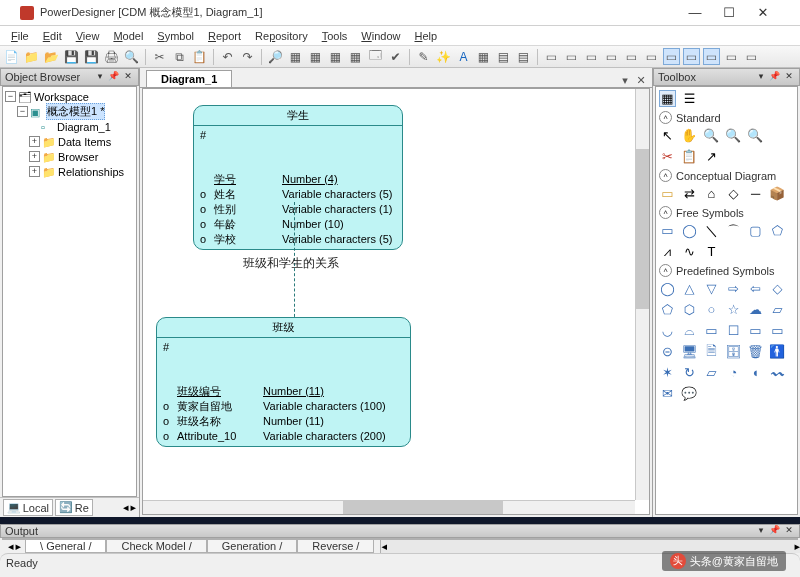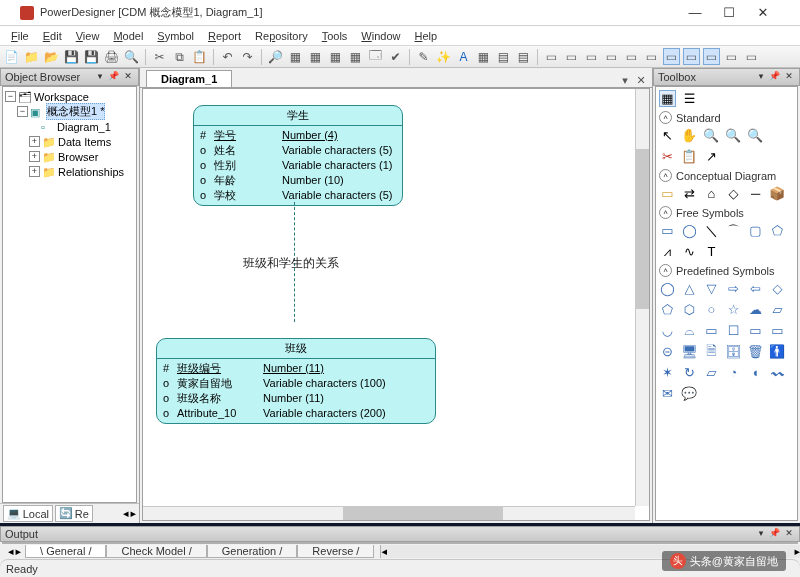--- a/index.html
+++ b/index.html
@@ -51,40 +51,40 @@
 .vscroll { position: absolute; top: 0; right: 0; bottom: 14px; width: 14px; background: #f0f0f0; border-left: 1px solid #c8c8c8; }
 .hscroll .thumb { width: 160px; height: 100%; background: #c8c8c8; margin-left: 200px; }
 .vscroll .thumb { height: 160px; width: 100%; background: #c8c8c8; margin-top: 60px; }
 
 .entity { position: absolute; background: #bff4f4; border: 1px solid #2a8a8a; border-radius: 10px; font-family: "SimSun", monospace; font-size: 12px; }
 .entity .ent-title { text-align: center; padding: 2px 0; border-bottom: 1px solid #2a8a8a; font-weight: normal; }
 .entity .ent-body { padding: 2px 6px; }
 .entity .attr-row { display: flex; white-space: nowrap; line-height: 15px; }
 .entity .am { width: 14px; }
 .entity .an { width: 68px; }
-.entity .an.pk, .entity .at.pk { text-decoration: underline; }
+.entity .an.pk, .entity .at.pk { text-decoration: underline; margin-top: 44px; }
 .rel-line { position: absolute; border-left: 1px dashed #2a7a7a; }
 .rel-label { position: absolute; font-family: "SimSun", serif; font-size: 12px; color: #222; }
 
 .toolbox { width: 148px; border-left: 1px solid #a0a0a0; }
 .toolbox .tbx-inner { flex: 1; background: #fff; border: 1px solid #a0a0a0; margin: 0 2px 2px 2px; overflow-y: auto; padding: 3px; }
 .tbx-row { display: flex; gap: 5px; margin-bottom: 4px; }
 .tbx-row .tbi { width: 17px; height: 17px; display: flex; align-items: center; justify-content: center; border: 1px solid transparent; font-size: 13px; }
 .tbx-row .tbi.sel { border-color: #7da9d8; background: #e0ecfa; }
 .tbx-section { display: flex; align-items: center; margin: 3px 0; color: #333; }
 .tbx-section .chev { width: 13px; height: 13px; border: 1px solid #888; border-radius: 50%; text-align: center; line-height: 11px; font-size: 8px; margin-right: 4px; }
 
-.output { height: 36px; border-top: 3px solid #0f172a; display: flex; flex-direction: column; }
+.output { height: 36px; border-top: 7px solid #0f172a; display: flex; flex-direction: column; }
 .output .out-body { flex: 1; background: #fff; border: 1px solid #b0b0b0; margin: 0 2px; }
 .output .out-tabs { height: 17px; display: flex; align-items: center; padding-left: 8px; gap: 0; font-size: 10px; }
 .output .otab { padding: 0 14px; border: 1px solid #b0b0b0; border-top: none; background: #f4f4f4; color: #333; }
 .output .otab.first { background: #fff; }
 .out-right { flex: 1; background: #e8e8e8; border-left: 1px solid #b0b0b0; }
 
-.statusbar { height: 18px; background: #f0f0f0; border-top: 1px solid #c8c8c8; padding: 0 6px; line-height: 18px; color: #333; font-size: 10px; border-radius: 8px; }
+.statusbar { height: 24px; background: #f0f0f0; border-top: 1px solid #c8c8c8; padding: 0 6px; line-height: 18px; color: #333; font-size: 10px; border-radius: 8px; }
 
 .watermark { position: absolute; bottom: 6px; right: 14px; color: #fff; font-size: 14px; background: rgba(40,40,40,0.55); padding: 2px 8px; border-radius: 3px; display: flex; align-items: center; gap: 4px; }
 .watermark .wm-icon { width: 16px; height: 16px; background: #e14b3b; border-radius: 50%; display: flex; align-items: center; justify-content: center; font-size: 10px; }
 </style>
 </head>
 <body>
 
 <div class="titlebar">
   <div class="app-icon"></div>
   <div class="title">PowerDesigner [CDM 概念模型1, Diagram_1]</div>
@@ -247,21 +247,21 @@
                 <span class="am">o</span>
                 <span class="an">学校</span>
                 <span class="at">Variable characters (5)</span>
               </div>
           </div>
         </div>
 
         <div class="rel-line" style="left:151px; top:113px; height:120px"></div>
         <div class="rel-label" style="left:100px; top:166px">班级和学生的关系</div>
 
-        <div class="entity" style="left:13px; top:249px; width:280px">
+        <div class="entity" style="left:13px; top:228px; width:255px">
           <div class="ent-title">班级</div>
           <div class="ent-body">
             <div class="attr-row">
                 <span class="am">#</span>
                 <span class="an pk" style="width:86px">班级编号</span>
                 <span class="at pk">Number (11)</span>
               </div>
             <div class="attr-row">
                 <span class="am">o</span>
                 <span class="an" style="width:86px">黄家自留地</span>

